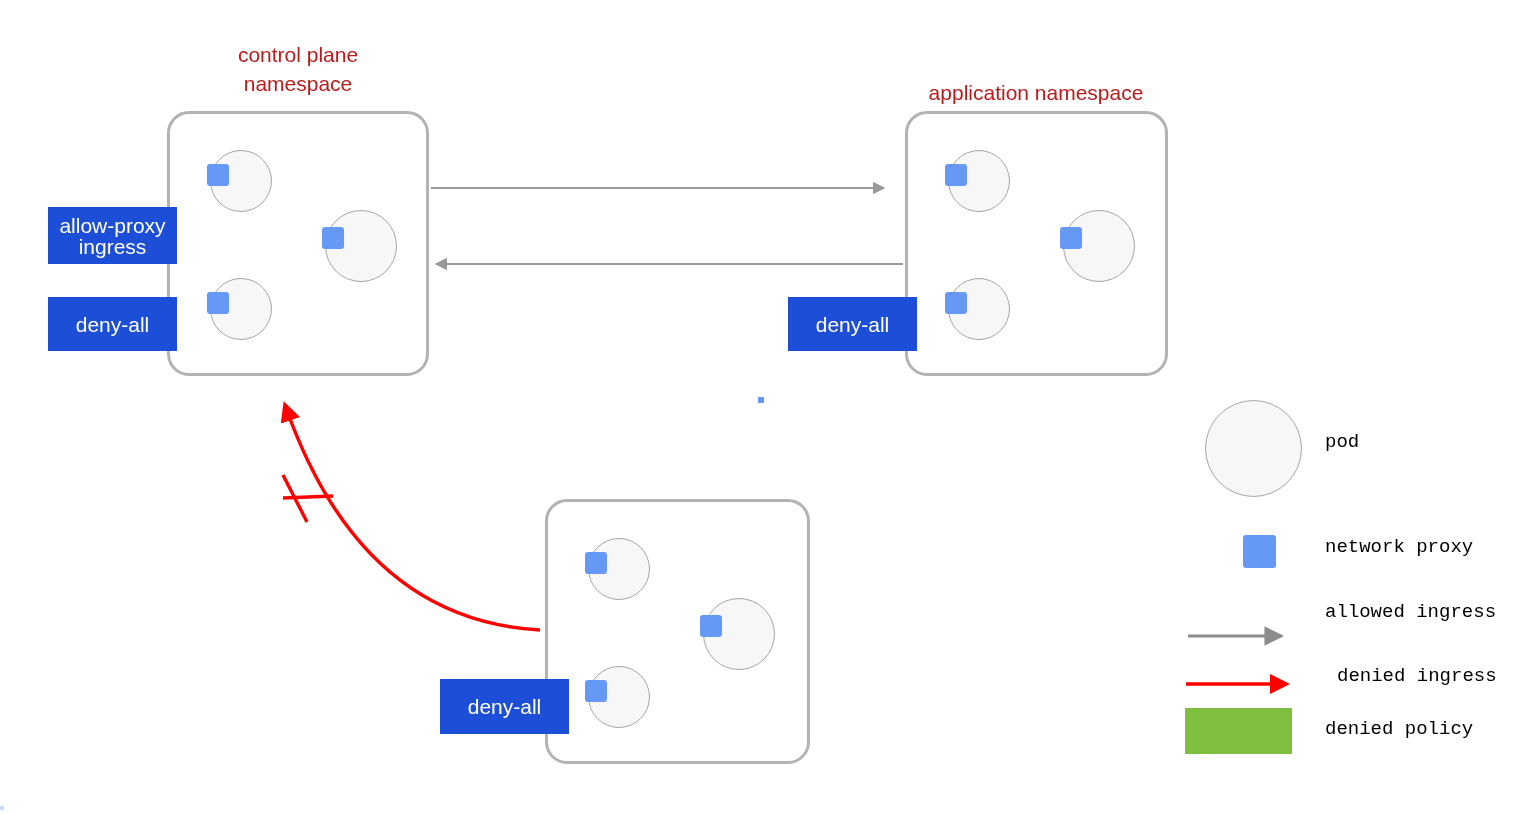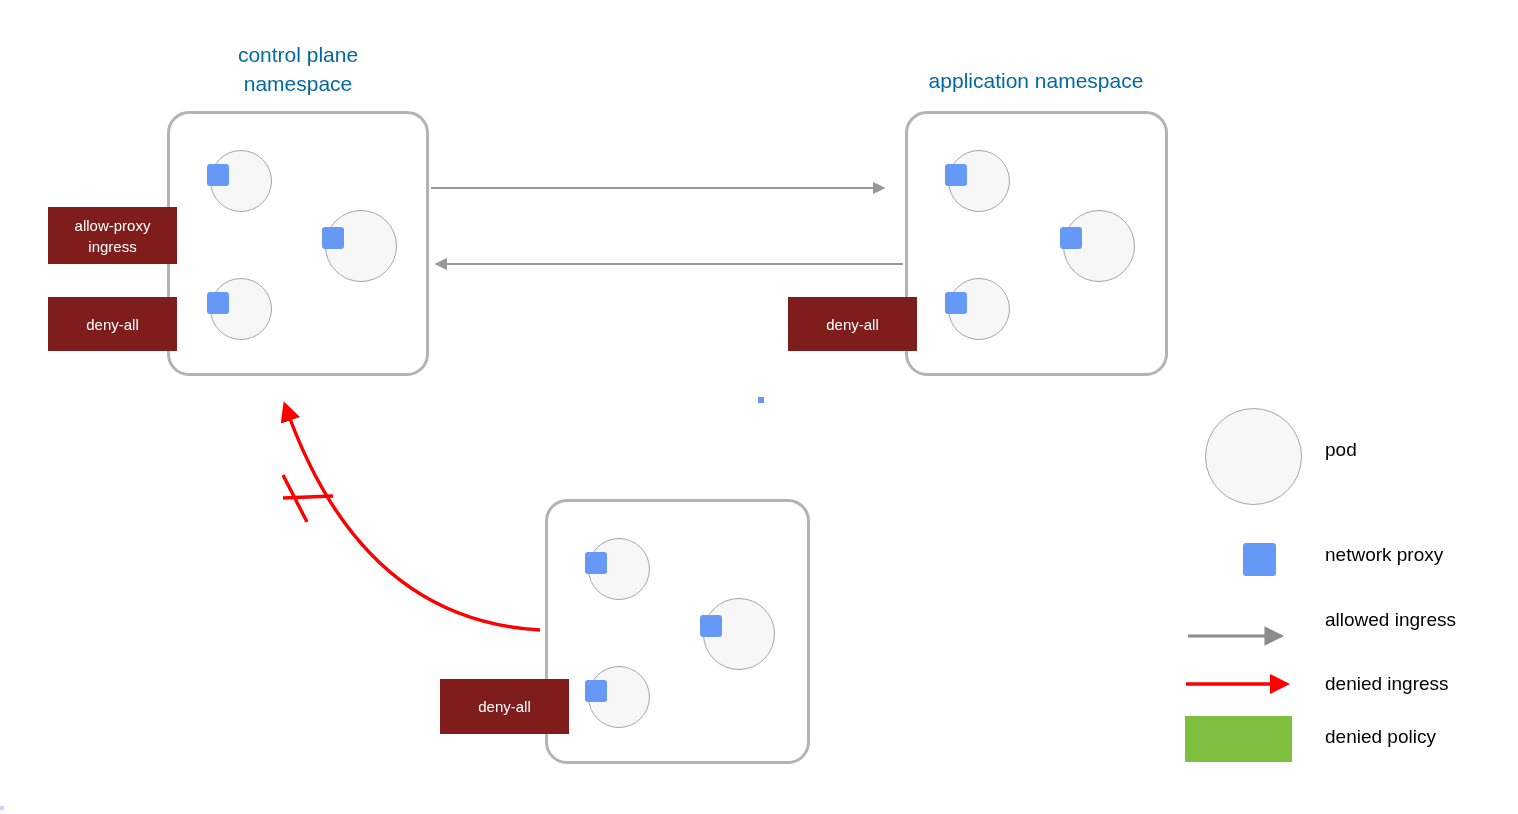--- a/index.html
+++ b/index.html
@@ -24,29 +24,29 @@
     left: 0;
     top: 0;
     width: 1518px;
     height: 814px;
     pointer-events: none;
   }
 
   
   .ns-title {
     position: absolute;
-    color: #0369a1;
+    color: #b91c1c;
     font-size: 21px;
     line-height: 29px;
     text-align: center;
     white-space: pre-line;
     font-weight: 400;
   }
   #title-control-plane { left: 167px; top: 40px; width: 262px; }
-  #title-application   { left: 905px; top: 66px; width: 262px; }
+  #title-application   { left: 905px; top: 78px; width: 262px; }
 
   
   .ns-box {
     position: absolute;
     border: 3px solid #b3b3b3;
     border-radius: 22px;
     background: #ffffff;
     box-sizing: border-box;
   }
   #ns-control-plane { left: 167px;  top: 111px; width: 262px; height: 265px; }
@@ -70,39 +70,39 @@
     position: absolute;
     width: 22px;
     height: 22px;
     background: #6699f5;
     border-radius: 3px;
   }
 
   
   .policy {
     position: absolute;
-    background: #7f1d1d;
+    background: #1d4ed8;
     color: #ffffff;
-    font-size: 15px;
+    font-size: 21px;
     line-height: 21px;
     display: flex;
     align-items: center;
     justify-content: center;
     text-align: center;
     white-space: pre-line;
     box-sizing: border-box;
   }
   #policy-allow-proxy-ingress       { left: 48px;  top: 207px; width: 129px; height: 57px; }
   #policy-deny-all-control-plane    { left: 48px;  top: 297px; width: 129px; height: 54px; }
   #policy-allow-control-plane-ingress { left: 788px; top: 207px; width: 129px; height: 57px; }
   #policy-deny-all-application      { left: 788px; top: 297px; width: 129px; height: 54px; }
   #policy-deny-all-other            { left: 440px; top: 679px; width: 129px; height: 55px; }
 
   
-  #legend { position: absolute; left: 1185px; top: 400px; width: 320px; height: 365px; }
+  #legend { position: absolute; left: 1185px; top: 392px; width: 320px; height: 365px; font-family: Liberation Mono, monospace; }
   .legend-label {
     position: absolute;
     left: 140px;
     color: #000000;
     font-size: 19px;
     line-height: 24px;
     white-space: nowrap;
   }
   #legend-pod-shape {
     position: absolute;
@@ -120,21 +120,21 @@
     position: absolute;
     left: 58px;
     top: 143px;
     width: 33px;
     height: 33px;
     background: #6699f5;
     border-radius: 3px;
   }
   #legend-proxy-label { top: 143px; }
   #legend-allowed-label { top: 208px; }
-  #legend-denied-label  { top: 272px; }
+  #legend-denied-label  { top: 272px; margin-left: 12px; }
   #legend-policy-shape {
     position: absolute;
     left: 0px;
     top: 316px;
     width: 107px;
     height: 46px;
     background: #7fbf3f;
   }
   #legend-policy-label { top: 325px; }
 

